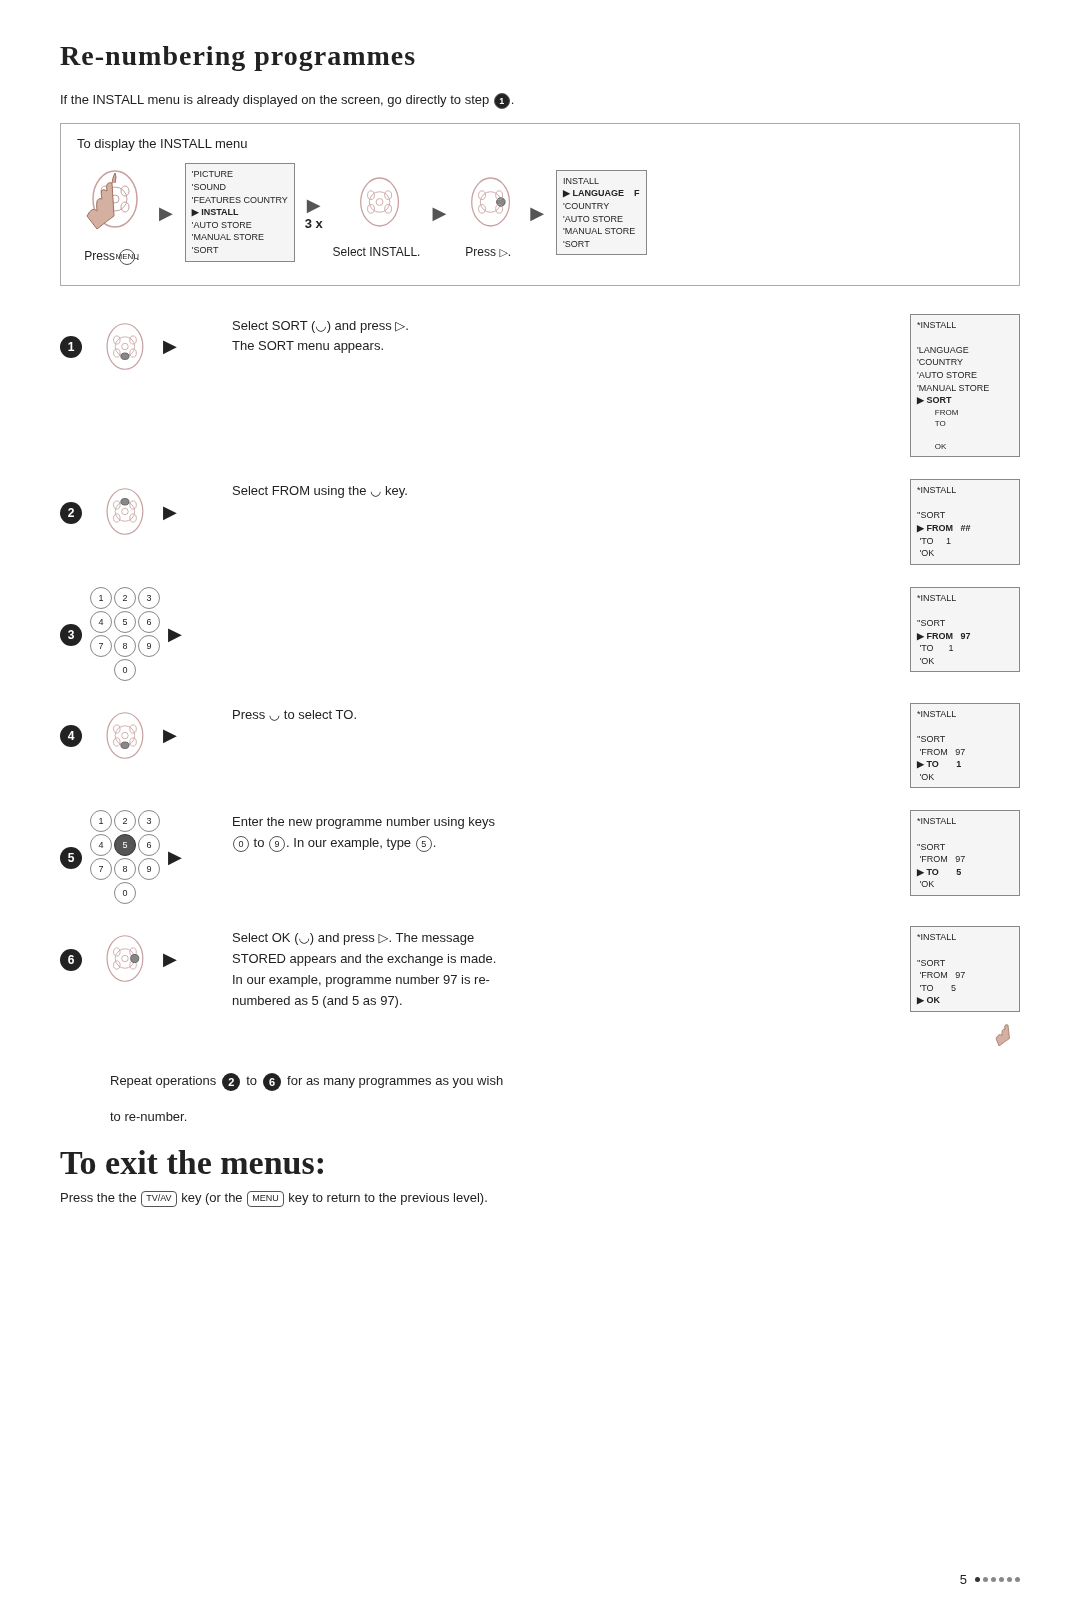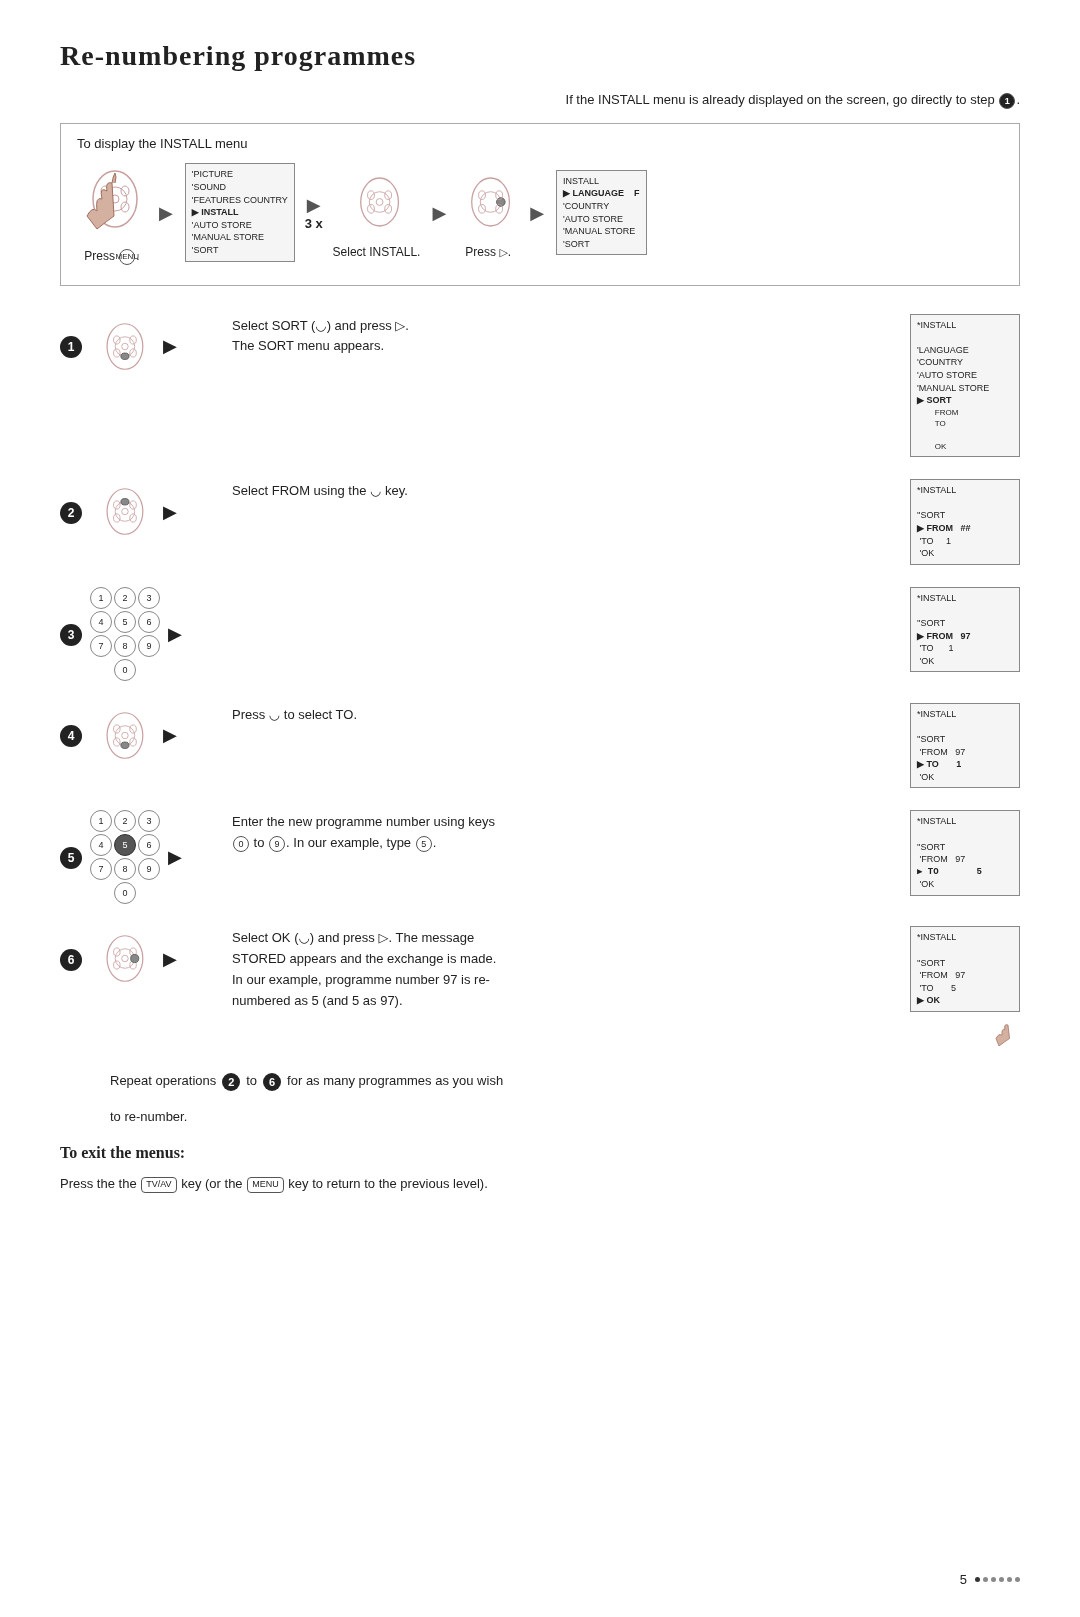--- a/index.html
+++ b/index.html
@@ -15,21 +15,20 @@
     h1 {
       font-size: 28px;
       font-weight: bold;
       font-family: Georgia, serif;
       margin-bottom: 20px;
       letter-spacing: 1px;
     }
     .subtitle {
       font-size: 13px;
       margin-bottom: 14px;
-      text-align: right;
     }
     .install-box {
       border: 1px solid #aaa;
       padding: 12px 16px;
       margin-bottom: 28px;
       background: #fff;
     }
     .install-box-title {
       font-size: 13px;
       margin-bottom: 10px;
@@ -132,24 +131,24 @@
       align-items: center;
       justify-content: center;
       font-size: 9px;
       vertical-align: middle;
       margin: 0 1px;
     }
     .exit-section {
       margin-top: 20px;
     }
     .exit-title {
-      font-size: 16px;
+      font-size: 34px;
       font-weight: bold;
       font-family: Georgia, serif;
-      margin-bottom: 12px;
+      margin-bottom: 6px;
     }
     .exit-text {
       font-size: 13px;
       line-height: 1.6;
     }
     .dots {
       display: flex;
       gap: 3px;
     }
     .dot {
@@ -427,21 +426,21 @@
     <div class="step-content">
       Enter the new programme number using keys<br>
       <span class="circle-btn">0</span> to <span class="circle-btn">9</span>. In our example, type <span class="circle-btn">5</span>.
     </div>
     <div class="step-screen">
       <div class="menu-screen">
         <div>*INSTALL</div>
         <div>&nbsp;</div>
         <div>''SORT</div>
         <div>&nbsp;'FROM &nbsp; 97</div>
-        <div style="font-weight:bold;font-family:Liberation Mono, monospace;">▶ TO &nbsp;&nbsp;&nbsp;&nbsp;&nbsp; 5</div>
+        <div style="font-weight:bold;">▶ TO &nbsp;&nbsp;&nbsp;&nbsp;&nbsp; 5</div>
         <div>&nbsp;'OK</div>
       </div>
     </div>
   </div>
 
   <div class="step-row">
     <div class="step-left">
       <div class="step-number-circle">6</div>
       <svg width="65" height="65" viewBox="0 0 70 80">
         <ellipse cx="38" cy="40" rx="22" ry="28" fill="none" stroke="#c8a0a0" stroke-width="1.5"></ellipse>

